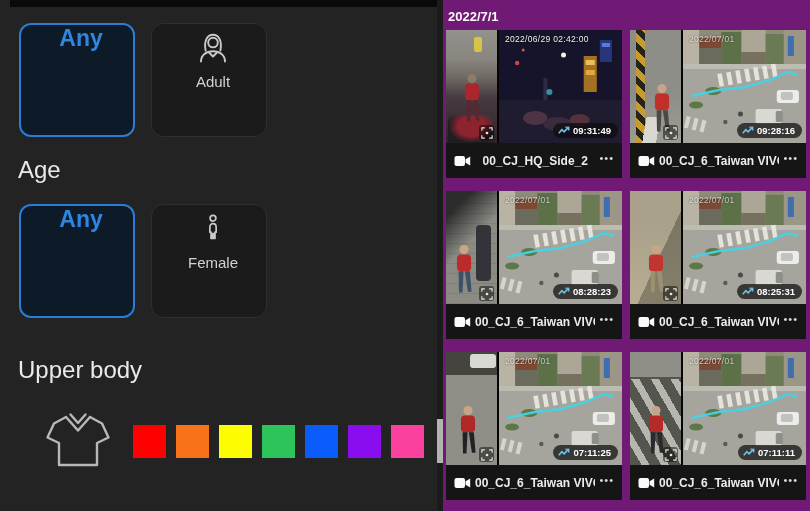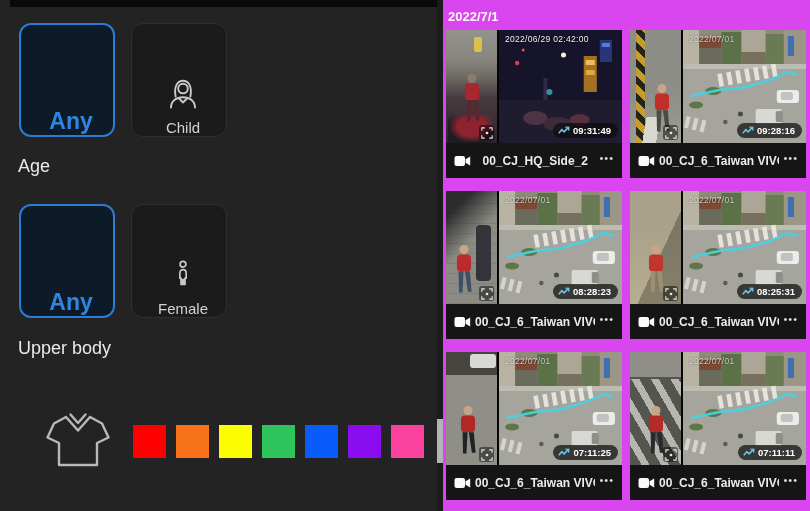--- a/index.html
+++ b/index.html
@@ -8,41 +8,41 @@
   .app { position:relative; width:810px; height:511px; overflow:hidden; background:#0d0d0d; display:flex; }
 
   
   .filters { position:relative; width:443px; height:511px; background:#232323; flex:0 0 443px; overflow:hidden; }
   .top-strip { position:absolute; left:10px; right:6px; top:0; height:7px; background:#0a0a0a; }
 
   .btn-row { position:absolute; left:19px; display:flex; gap:16px; }
   .row-gender { top:23px; }
   .row-age { top:204px; }
 
-  .fbtn { width:96px; height:114px; border-radius:12px; background:#1b1b1b; border:1px solid #2f2f2f;
-          display:flex; flex-direction:column; align-items:center; justify-content:flex-end; gap:7px; cursor:pointer;padding-left:8px; }
+  .fbtn { width:116px; height:114px; border-radius:12px; background:#1b1b1b; border:1px solid #2f2f2f;
+          display:flex; flex-direction:column; align-items:center; justify-content:flex-start; gap:7px; cursor:pointer;padding-left:8px; }
   .fbtn .icon { display:flex; align-items:flex-end; justify-content:center; height:42px; }
   .fbtn .lbl { font-size:15px; color:#d2d2d2; }
   .fbtn.selected { background:#0d1a28; border:2.5px solid #2a7cd4; }
   .fbtn.selected .any { font-size:23px; font-weight:bold; color:#2e86e0; }
 
-  .sec-label { position:absolute; left:18px; font-size:18px; color:#eaeaea; }
+  .sec-label { position:absolute; left:18px; font-size:24px; color:#eaeaea; }
   .lbl-age { top:156px; }
-  .lbl-upper { top:338px; }
+  .lbl-upper { top:356px; }
 
   .upper-row { position:absolute; left:0; top:400px; width:443px; height:80px; }
   .shirt-wrap { position:absolute; left:42px; top:4px; }
   .swatches { position:absolute; left:133px; top:25px; display:flex; gap:10px; }
   .swatch { width:33px; height:33px; flex:0 0 33px; cursor:pointer; }
 
   .fscroll { position:absolute; right:0; top:0; bottom:0; width:6px; background:#1b1b1b; }
   .fscroll .thumb { position:absolute; left:0; width:6px; top:419px; height:44px; background:#b3b3b3; }
 
   
-  .results { position:relative; flex:1; background:#d946ef; overflow:hidden; }
+  .results { position:relative; flex:1; background:#701a75; overflow:hidden; }
   .date-header { padding:9px 0 0 5px; font-size:13px; font-weight:bold; color:#fafafa; height:30px; }
   .grid { display:flex; flex-wrap:wrap; gap:13px 8px; padding-left:3px; }
 
   .card { width:176px; background:#151515; cursor:pointer; }
   .thumbs { display:flex; gap:2px; height:113px; background:#060606; }
   .person { position:relative; width:51px; flex:0 0 51px; overflow:hidden; }
   .person .fig { position:absolute; left:50%; transform:translateX(-50%); bottom:10px; width:26px; height:50px; z-index:2; }
   .person::before, .person::after { content:""; position:absolute; z-index:1; }
   .vf { position:absolute; right:3px; bottom:3px; width:15px; height:15px; background:rgba(0,0,0,.48);
         border-radius:3px; display:flex; align-items:center; justify-content:center; z-index:3; cursor:pointer; }
@@ -180,21 +180,21 @@
       </button>
       <button class="fbtn">
         <span class="icon">
           <svg width="40" height="36" viewBox="0 0 40 36" fill="none" stroke="#c9c9c9" stroke-width="1.9" stroke-linecap="round" stroke-linejoin="round">
             <path d="M12.6,20.5 C10.8,11 14,4.8 20,4.8 s9.2,6.2 7.4,15.7"></path>
             <circle cx="20" cy="12.6" r="4.8"></circle>
             <path d="M8,31.5 C8,25 13.2,21.3 20,21.3 s12,3.7 12,10.2"></path>
             <path d="M16,22.5 L20,26.5 L24,22.5"></path>
           </svg>
         </span>
-        <span class="lbl">Child</span>
+        <span class="lbl">Adult</span>
       </button>
     </div>
 
     <div class="sec-label lbl-age">Age</div>
 
     <div class="btn-row row-age">
       <button class="fbtn selected">
         <span class="any">Any</span>
       </button>
       <button class="fbtn">

